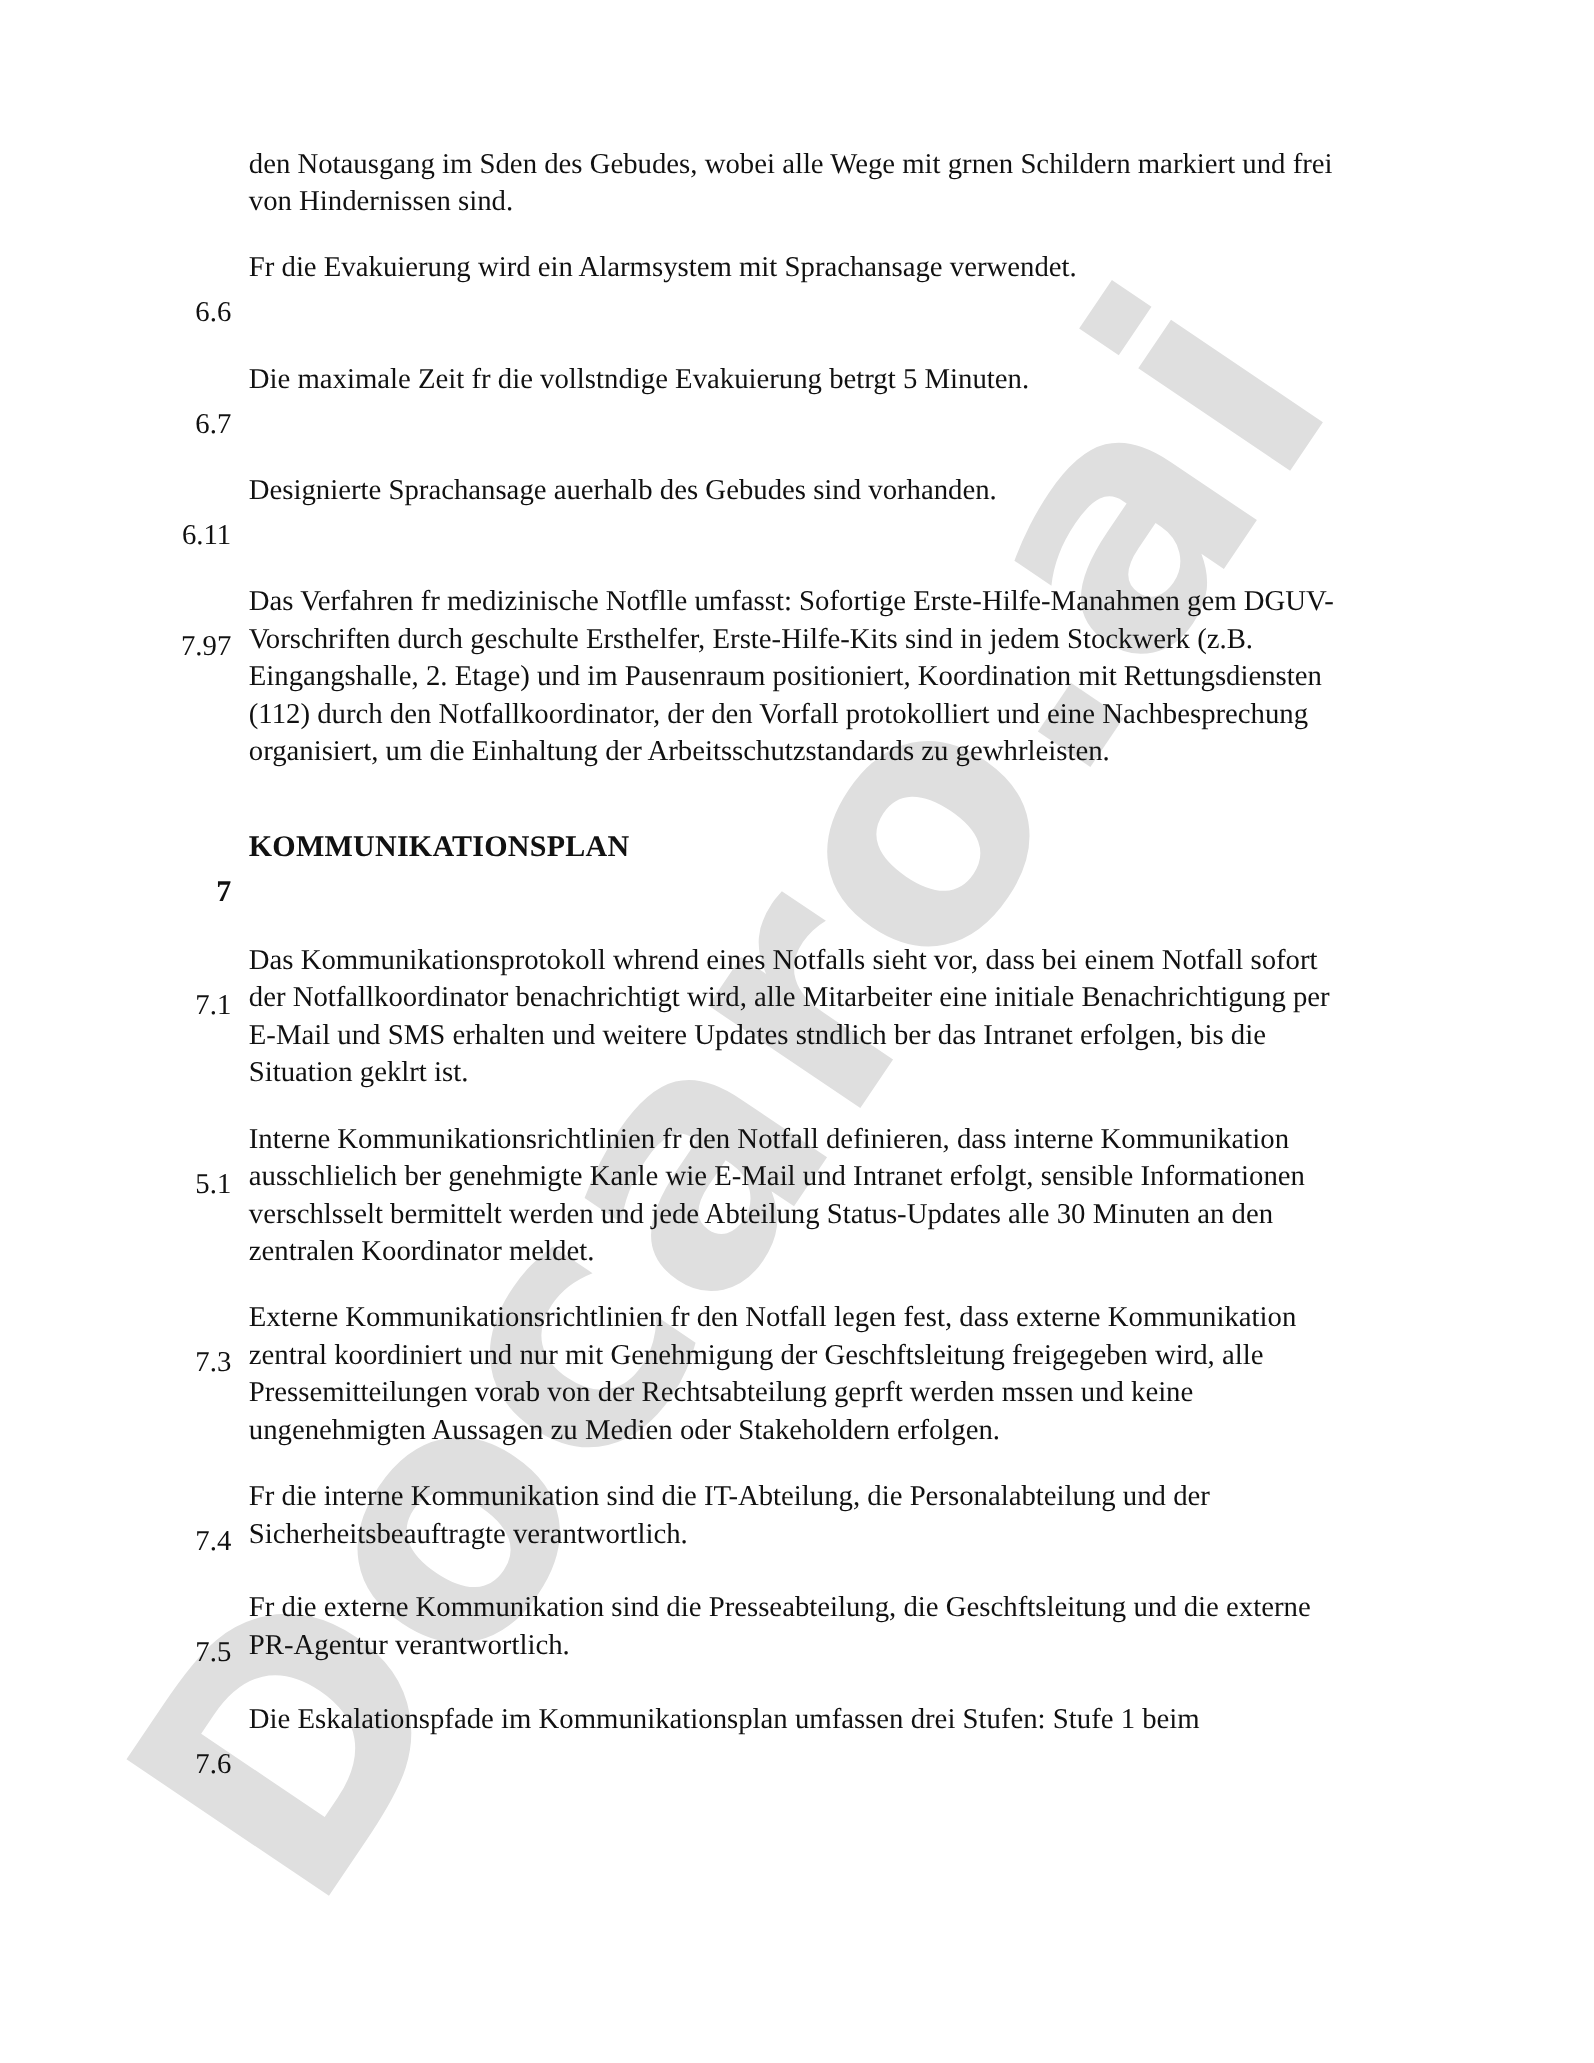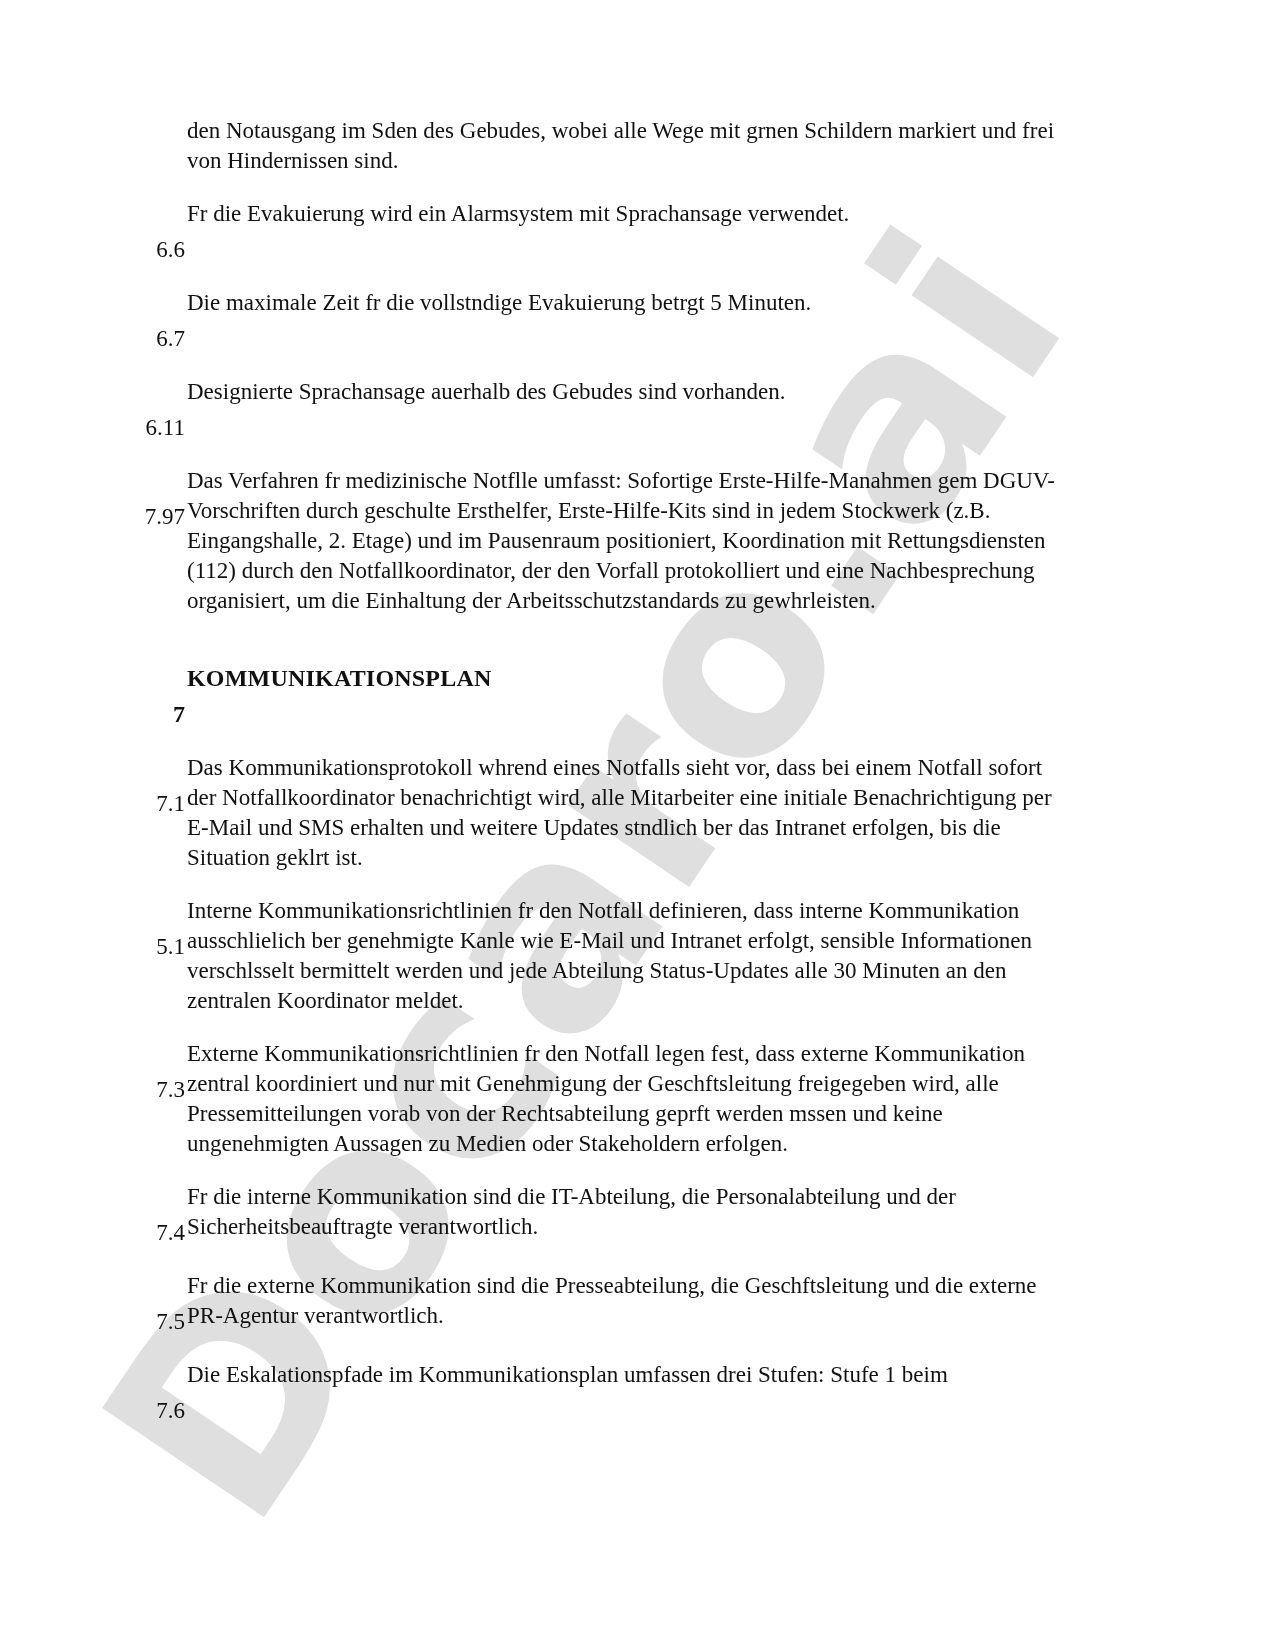--- a/index.html
+++ b/index.html
@@ -44,21 +44,21 @@
     margin-bottom: 23px;
   }
   .num {
     flex: 0 0 55px;
     width: 55px;
     text-align: right;
     white-space: nowrap;
     margin-top: 36px;
   }
   .txt {
-    margin-left: 2px;
+    margin-left: 14px;
     width: 960px;
     white-space: pre-line;
   }
   .heading-row {
     display: flex;
     margin-top: 46px;
     margin-bottom: 23px;
     font-weight: bold;
     font-size: 24px;
     line-height: 32px;

